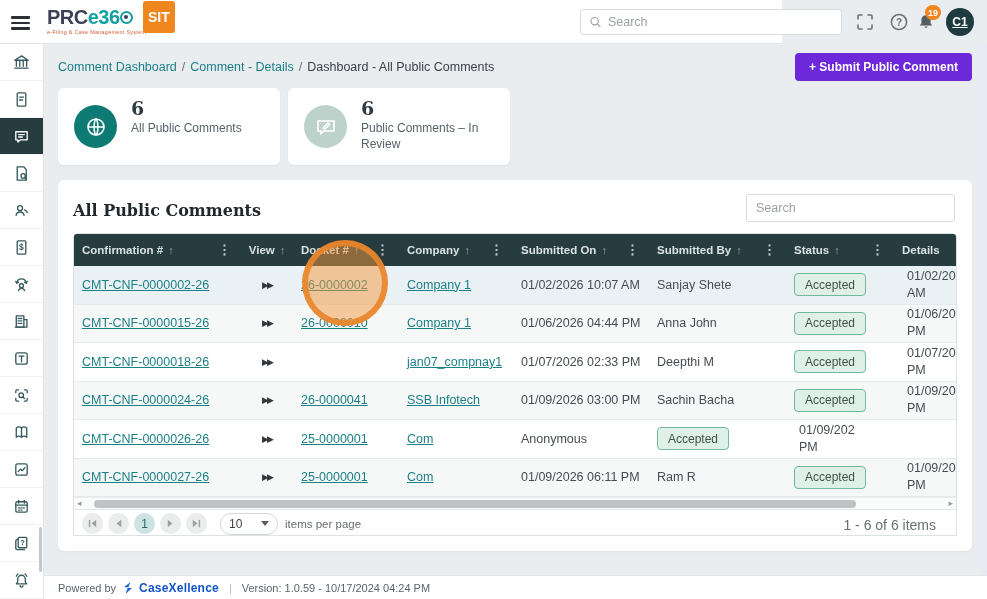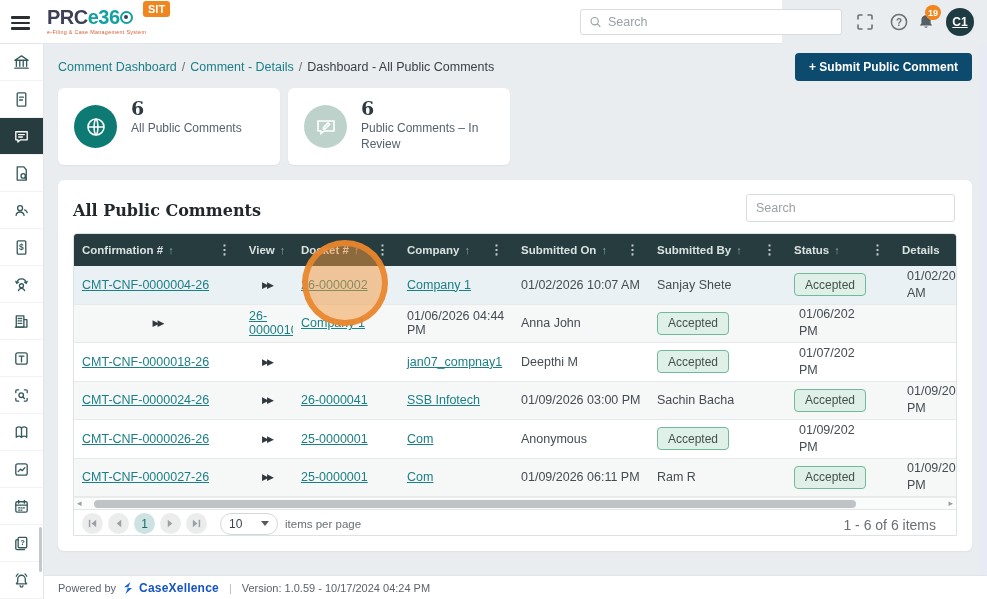--- a/index.html
+++ b/index.html
@@ -9,42 +9,42 @@
   
   .topbar { position:absolute; left:0; top:0; width:782px; height:44px; background:#fff; border-bottom:1px solid #e2e6e9; z-index:5; }
   .hamburger { position:absolute; left:11px; top:13px; width:20px; height:18px; cursor:pointer; }
   .hamburger i { display:block; width:19px; height:2.4px; background:#2b2f33; margin:3.2px 0; border-radius:1px; }
   .logo { position:absolute; left:47px; top:6px; }
   .logo .brand { font-size:20px; font-weight:bold; letter-spacing:-0.5px; color:#3c3f55; line-height:22px; }
   .logo .brand .accent { color:#12a0a0; }
   .logo .target { display:inline-block; width:13px; height:13px; border:2.5px solid #12a0a0; border-radius:50%; position:relative; top:0px; }
   .logo .target::after{ content:""; position:absolute; left:2px; top:2px; width:4px; height:4px; background:#3c3f55; border-radius:50%; }
   .logo .tagline { font-size:5.4px; color:#d85c35; letter-spacing:0.3px; margin-top:1px; }
-  .env-badge { position:absolute; left:143px; top:1px; background:#f0861e; color:#fff; font-size:11px; font-weight:bold; padding:2px 5px; border-radius:3px;text-align:right; }
+  .env-badge { position:absolute; left:143px; top:1px; background:#f0861e; color:#fff; font-size:14px; font-weight:bold; padding:8px 5px; border-radius:3px;text-align:right; }
   .top-search { position:absolute; left:580px; top:9px; width:262px; height:26px; border:1px solid #d8dcdf; border-radius:3px; background:#fff; display:flex; align-items:center; padding:0 8px; }
   .top-search input { border:none; outline:none; font-size:12.5px; color:#444; width:100%; font-family:"Liberation Sans", sans-serif; background:transparent; }
   .top-search input::placeholder { color:#9aa1a7; }
   .ticon { position:absolute; top:12px; width:20px; height:20px; cursor:pointer; }
   .bell-badge { position:absolute; left:925px; top:5px; min-width:16px; height:15px; background:#f0861e; color:#fff; font-size:9px; font-weight:bold; border-radius:8px; display:flex; align-items:center; justify-content:center; padding:0 3px; z-index:6; }
   .avatar { position:absolute; left:946px; top:8px; width:28px; height:28px; border-radius:50%; background:#1f3b42; color:#fff; font-size:12px; font-weight:bold; display:flex; align-items:center; justify-content:center; cursor:pointer;text-decoration:underline; }
 
   
   .sidebar { position:absolute; left:0; top:44px; width:44px; height:555px; background:#fff; border-right:1px solid #e2e6e9; z-index:4; }
   .side-item { height:37px; display:flex; align-items:center; justify-content:center; border-bottom:1px solid #f0f2f3; cursor:pointer; }
   .side-item svg { stroke:#35595c; fill:none; stroke-width:1.4; stroke-linecap:round; stroke-linejoin:round; }
   .side-item svg text { fill:#35595c; stroke:none; font-family:"Liberation Sans", sans-serif; font-weight:bold; }
   .side-item.active { background:#263c3e; }
   .side-item.active svg { stroke:#fff; }
   .side-scroll-thumb { position:absolute; right:1px; top:483px; width:3px; height:45px; background:#c4c8cc; border-radius:2px; }
 
   
   .breadcrumb { position:absolute; left:58px; top:60px; font-size:12.5px; color:#3a4046; z-index:1; }
   .breadcrumb a { color:#1b7f86; text-decoration:none; cursor:pointer; }
   .breadcrumb .sep { color:#6b7278; margin:0 5px; }
-  .submit-btn { position:absolute; right:15px; top:53px; height:28px; background:#0c4a6e; color:#fff; font-size:12px; font-weight:600; border:none; border-radius:4px; padding:0 14px; cursor:pointer; font-family:"Liberation Sans", sans-serif; }
+  .submit-btn { position:absolute; right:15px; top:53px; height:28px; background:#6d28d9; color:#fff; font-size:12px; font-weight:600; border:none; border-radius:4px; padding:0 14px; cursor:pointer; font-family:"Liberation Sans", sans-serif; }
 
   
   .card { position:absolute; top:88px; width:222px; height:77px; background:#fff; border-radius:6px; box-shadow:0 1px 2px rgba(40,50,60,.06); }
   .card .circ { position:absolute; left:16px; top:17px; width:43px; height:43px; border-radius:50%; display:flex; align-items:center; justify-content:center; }
   .card .count { position:absolute; left:73px; top:9px; font-family:"DejaVu Serif", "Liberation Serif", serif; font-size:19px; font-weight:bold; color:#2e3940; }
   .card .lbl { position:absolute; left:73px; top:33px; width:140px; font-size:12px; color:#55626c; line-height:1.3; }
 
   
   .table-card { position:absolute; left:58px; top:180px; width:914px; height:371px; background:#fff; border-radius:6px; box-shadow:0 1px 2px rgba(40,50,60,.06); }
   .table-title { position:absolute; left:15px; top:21px; font-family:"DejaVu Serif", "Liberation Serif", serif; font-size:16px; font-weight:bold; color:#21282c; }
@@ -307,21 +307,21 @@
                 <span class="sort-icon"></span>
                 <span class="kebab-icon"></span>
               </div>
             <div class="th">
                 <span>Details</span>
               </div>
           </div>
 
           <div class="trow hover">
             <div class="td">
-                <a>CMT-CNF-0000004-26</a>
+                <a>CMT-CNF-0000002-26</a>
               </div>
             <div class="td center">
                 <span class="ff-icon"></span>
               </div>
             <div class="td">
                 <a>26-0000002</a>
               </div>
             <div class="td">
                 <a>Company 1</a>
               </div>
@@ -330,20 +330,23 @@
             <div class="td">
                 <span class="badge">Accepted</span>
               </div>
             <div class="td reviewed">
                 <span>01/02/202</span>
                 <span>AM</span>
               </div>
           </div>
 
           <div class="trow alt">
+            <div class="td">
+                <a>CMT-CNF-0000015-26</a>
+              </div>
             <div class="td center">
                 <span class="ff-icon"></span>
               </div>
             <div class="td">
                 <a>26-0000010</a>
               </div>
             <div class="td">
                 <a>Company 1</a>
               </div>
             <div class="td">01/06/2026 04:44 PM</div>
@@ -363,20 +366,21 @@
               </div>
             <div class="td center">
                 <span class="ff-icon"></span>
               </div>
             <div class="td">
                 <a></a>
               </div>
             <div class="td">
                 <a>jan07_compnay1</a>
               </div>
+            <div class="td">01/07/2026 02:33 PM</div>
             <div class="td">Deepthi M</div>
             <div class="td">
                 <span class="badge">Accepted</span>
               </div>
             <div class="td reviewed">
                 <span>01/07/202</span>
                 <span>PM</span>
               </div>
           </div>
 

